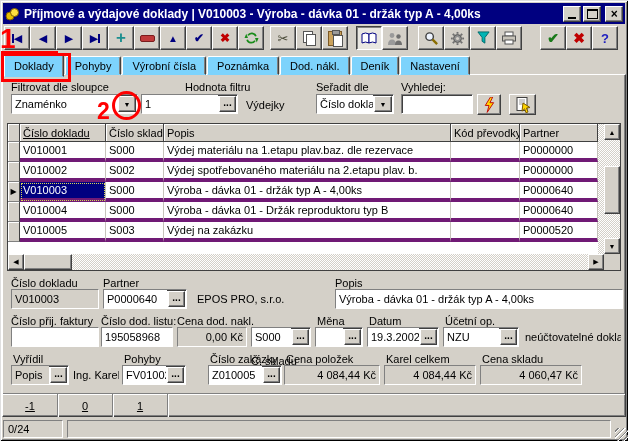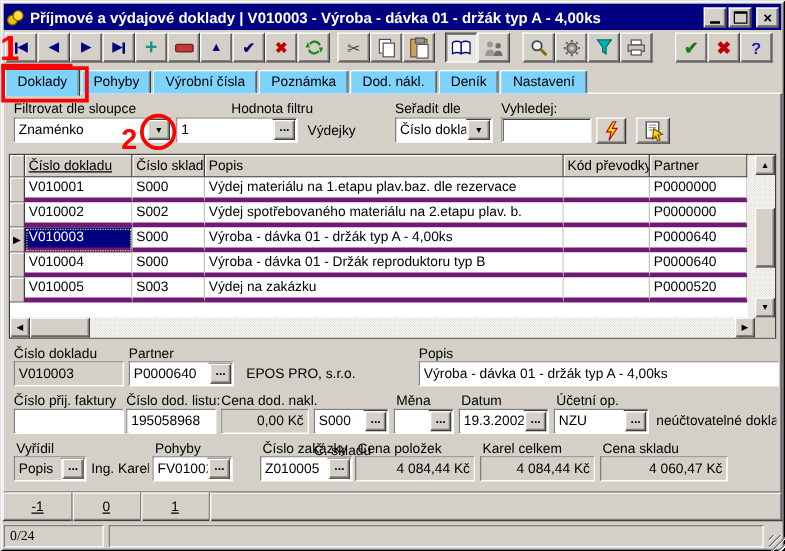--- a/index.html
+++ b/index.html
@@ -70,21 +70,21 @@
   .hscroll{position:absolute;left:0;bottom:0;right:16px;height:16px;}
   .sbtn{position:absolute;width:16px;height:16px;box-sizing:border-box;display:flex;align-items:center;justify-content:center;font-size:7px;}
   .vthumb{position:absolute;left:0;top:42px;width:16px;height:48px;box-sizing:border-box;}
   .hthumb{position:absolute;left:16px;top:0;width:48px;height:16px;box-sizing:border-box;}
   .corner{position:absolute;right:0;bottom:0;width:16px;height:16px;background:#d4d0c8;}
   
   .pager{position:absolute;left:0;right:0;top:318px;height:23px;border-top:1px solid #808080;box-shadow:inset 0 1px 0 #fff;display:flex;}
   .pbtn{width:54px;display:flex;align-items:center;justify-content:center;border-right:1px solid #808080;box-shadow:1px 0 0 #fff;text-decoration:underline;}
   .statusbar{position:absolute;left:3px;right:3px;bottom:3px;height:18px;display:flex;gap:4px;}
   .spanel{box-sizing:border-box;border:1px solid;border-color:#808080 #fff #fff #808080;padding:1px 4px;display:flex;align-items:center;}
-  .sp1{width:80px;flex:none;font-family:Liberation Serif, serif;}
+  .sp1{width:60px;flex:none;}
   .sp2{flex:1;margin-right:14px;}
   .grip{position:absolute;right:0;bottom:0;width:13px;height:13px;background:repeating-linear-gradient(135deg,transparent 0 2px,#808080 2px 3px,#fff 3px 4px);}
   
   .annotations{position:absolute;inset:0;pointer-events:none;z-index:99;color:#f00;}
   .ann{position:absolute;}
   .ann-num{font-weight:bold;color:#f00;}
   .ann-num1{left:0px;top:23px;font-size:28px;}
   .ann-line1{left:1px;top:51px;width:57px;height:4px;background:#f00;}
   .ann-rect{left:1px;top:53px;width:64px;height:23px;border:3px solid #f00;}
   .ann-circ{left:112px;top:91px;width:23px;height:23px;border:3px solid #f00;border-radius:50%;}

